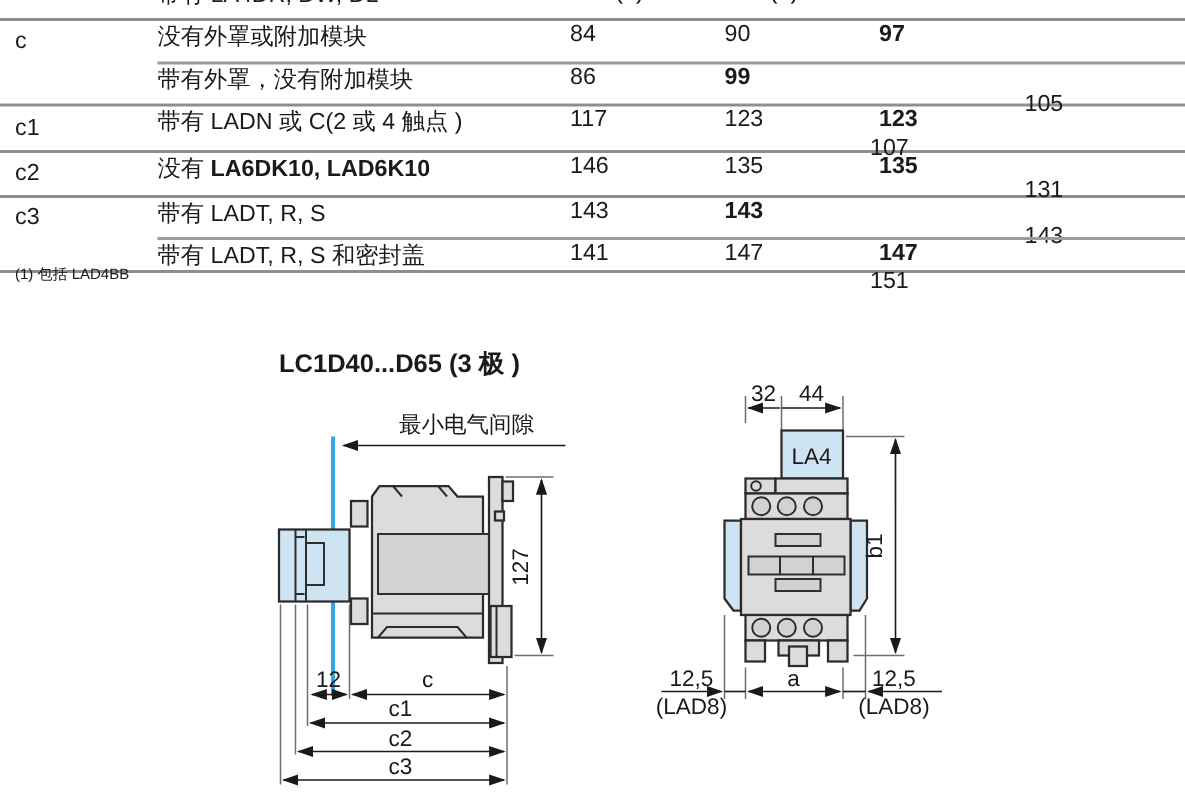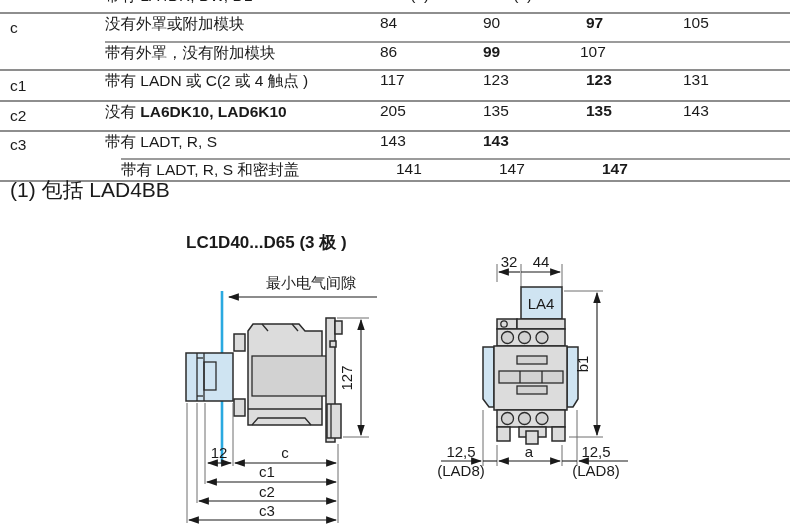--- a/index.html
+++ b/index.html
@@ -6,33 +6,33 @@
   #page{position:relative;width:790px;height:529px;background:#fff;overflow:hidden;
         font-family:"Liberation Sans","DejaVu Sans",sans-serif;color:#1a1a1a;}
   
   #dimtable{position:absolute;left:0;top:0;width:790px;border-bottom:2px solid #8e8e8e;}
   .trow{display:flex;align-items:stretch;font-size:15.5px;}
   .c-label{width:105px;padding-left:10px;display:flex;align-items:center;box-sizing:border-box;}
   .c-rest{flex:1;display:flex;align-items:flex-start;}
   .c-desc{width:275px;box-sizing:border-box;}
   .c-v{width:103px;box-sizing:border-box;}
   .c-v3{width:97px;font-weight:bold;}
-  .c-v4{flex:1;}
+  .c-v4{flex:1;margin-top:47px;}
   .r0{height:12px;overflow:hidden;}
   .r0 .c-rest{height:26px;margin-top:-14px;}
   .r1{height:27px;border-top:2px solid #8e8e8e;}
   .r2{height:28px;}
   .r2 .c-rest{border-top:2px solid #9b9b9b;height:100%;box-sizing:border-box;}
   .r3{height:29px;border-top:2px solid #8e8e8e;}
   .r4{height:28px;border-top:2px solid #8e8e8e;}
   .r5{height:26px;border-top:2px solid #8e8e8e;}
-  .r6{height:22px;gap:16px;}
+  .r6{height:22px;}
   .r6 .c-rest{border-top:2px solid #9b9b9b;height:100%;box-sizing:border-box;}
   .bold{font-weight:700;}
-  #footnote{position:absolute;left:10px;top:176px;font-size:21px;}
+  #footnote{position:absolute;left:10px;top:176px;font-size:10px;}
   
   #drawings{position:absolute;left:0;top:193px;}
   svg text{font-family:"Liberation Sans","DejaVu Sans",sans-serif;fill:#1a1a1a;font-size:15px;}
   text.dg-title{font-size:17px;font-weight:700;}
   .body-fill{fill:#dcdcdc;stroke:#2b2b2b;stroke-width:1.5;}
   .body-fill2{fill:#d2d2d2;stroke:#2b2b2b;stroke-width:1.3;}
   .mod-fill{fill:#cfe4f2;stroke:#2b2b2b;stroke-width:1.5;}
   .outline{fill:none;stroke:#2b2b2b;stroke-width:1.3;}
   .dim{stroke:#1a1a1a;stroke-width:1.1;fill:none;}
   .ext{stroke:#6e6e6e;stroke-width:1;fill:none;}
@@ -85,33 +85,34 @@
         <div class="c-v">123</div>
         <div class="c-v c-v3">123</div>
         <div class="c-v c-v4">131</div>
       </div>
     </div>
 
     <div class="trow r4">
       <div class="c-label">c2</div>
       <div class="c-rest">
         <div class="c-desc"><span>没有 </span><span class="bold">LA6DK10, LAD6K10</span></div>
-        <div class="c-v">205</div>
+        <div class="c-v">146</div>
         <div class="c-v">135</div>
         <div class="c-v c-v3">135</div>
         <div class="c-v c-v4">143</div>
       </div>
     </div>
 
     <div class="trow r5">
       <div class="c-label">c3</div>
       <div class="c-rest">
         <div class="c-desc">带有 LADT, R, S</div>
         <div class="c-v">143</div>
         <div class="c-v c-v3">143</div>
+        <div class="c-v c-v4">151</div>
       </div>
     </div>
 
     <div class="trow r6">
       <div class="c-label"></div>
       <div class="c-rest">
         <div class="c-desc">带有 LADT, R, S 和密封盖</div>
         <div class="c-v">141</div>
         <div class="c-v">147</div>
         <div class="c-v c-v3">147</div>

